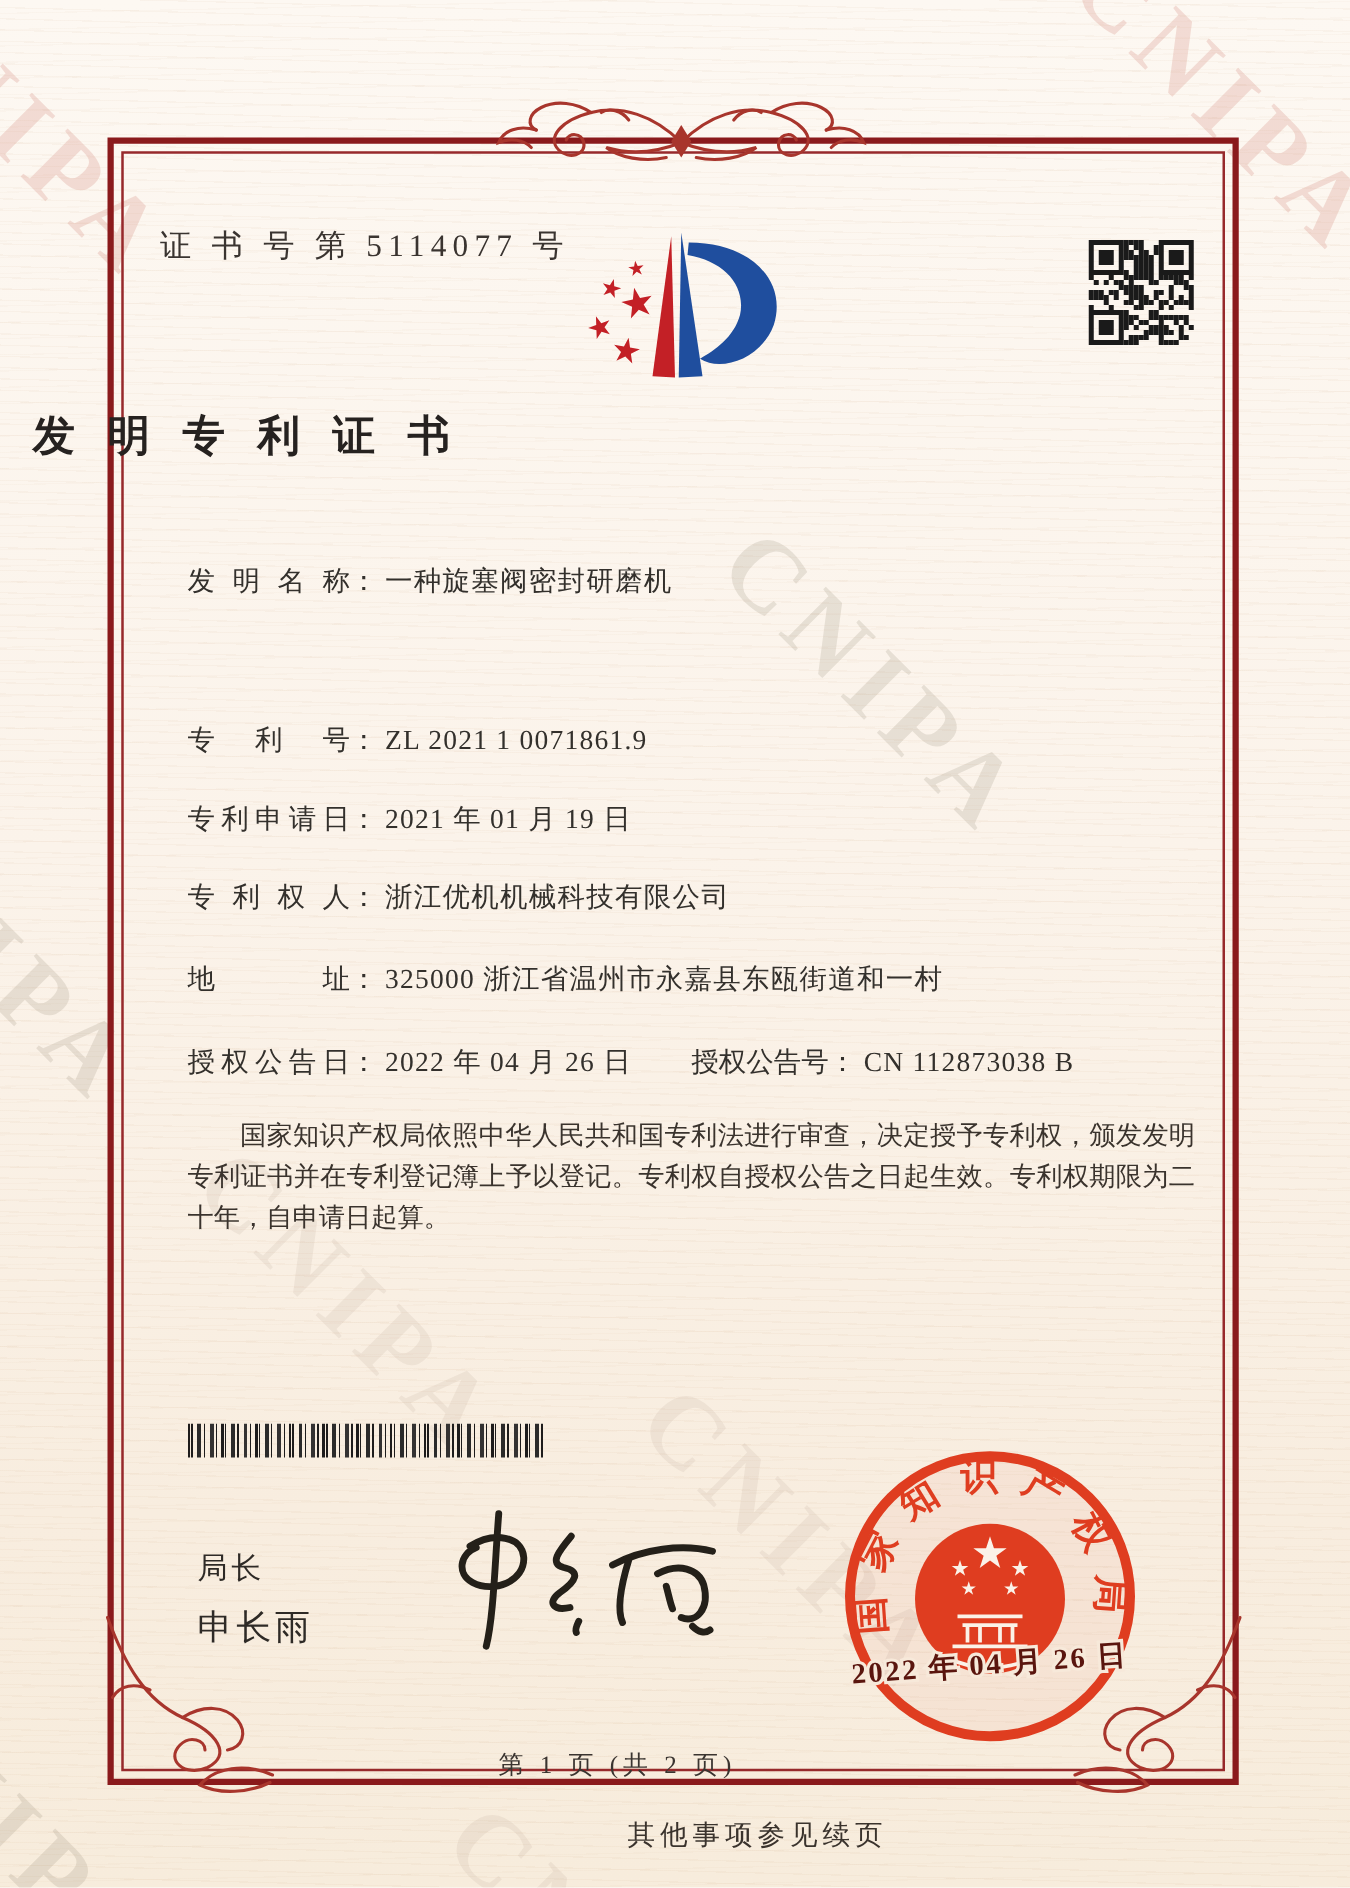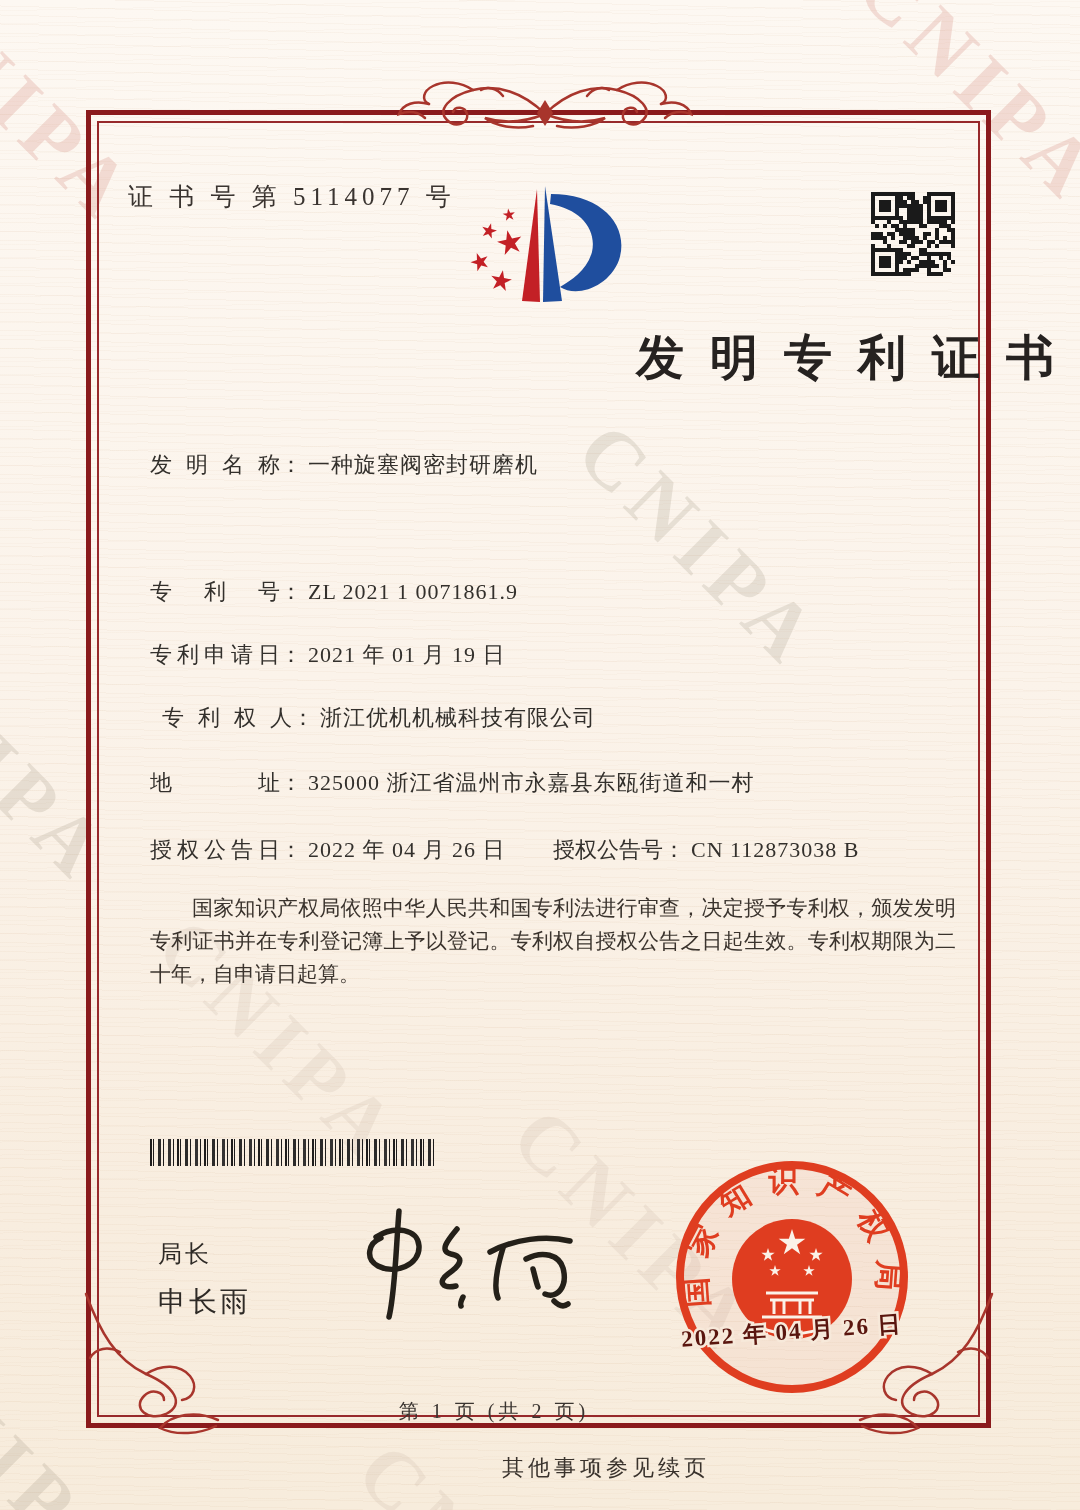--- a/index.html
+++ b/index.html
@@ -19,22 +19,22 @@
   
   .frame-outer{position:absolute;left:86px;top:110px;width:905px;height:1318px;
       border:5px solid #8a1a1c;box-sizing:border-box;}
   .frame-inner{position:absolute;left:97px;top:121px;width:883px;height:1296px;
       border:2px solid #97292b;box-sizing:border-box;}
   .ornament{position:absolute;pointer-events:none;}
   
   .cert-no{position:absolute;left:128px;top:180px;font-size:25px;letter-spacing:5px;color:#3a3430;}
   .logo{position:absolute;left:440px;top:170px;width:220px;height:140px;}
   .qr{position:absolute;left:869px;top:190px;width:88px;height:88px;}
-  .title{position:absolute;left:0;top:326px;width:1080px;text-align:right;
-      font-size:48px;font-weight:700;color:#262220;letter-spacing:26px;text-indent:26px;}
+  .title{position:absolute;left:0;top:326px;width:1080px;text-align:left;
+      font-size:34px;font-weight:700;color:#262220;letter-spacing:26px;text-indent:26px;}
   
   .frow{position:absolute;left:150px;font-size:22px;white-space:nowrap;color:#33302c;}
   .flabel{display:inline-block;width:130px;text-align:justify;text-align-last:justify;vertical-align:top;}
   .flabel2{display:inline-block;vertical-align:top;}
   .colon{display:inline-block;margin-right:6px;}
   .fvalue{letter-spacing:1px;}
   .grant-right{position:absolute;left:403px;top:0;}
   
   .legal{position:absolute;left:150px;top:892px;width:806px;font-size:21px;line-height:33px;
       text-align:justify;color:#3a332d;}
@@ -312,21 +312,21 @@
 
   <div class="frow" style="top:450px;">
     <span class="flabel">发明名称</span><span class="colon">：</span><span class="fvalue">一种旋塞阀密封研磨机</span>
   </div>
   <div class="frow" style="top:577px;">
     <span class="flabel">专利号</span><span class="colon">：</span><span class="fvalue">ZL 2021 1 0071861.9</span>
   </div>
   <div class="frow" style="top:640px;">
     <span class="flabel">专利申请日</span><span class="colon">：</span><span class="fvalue">2021 年 01 月 19 日</span>
   </div>
-  <div class="frow" style="top:703px;margin-left:12px;">
+  <div class="frow" style="top:703px;">
     <span class="flabel">专利权人</span><span class="colon">：</span><span class="fvalue">浙江优机机械科技有限公司</span>
   </div>
   <div class="frow" style="top:768px;">
     <span class="flabel">地址</span><span class="colon">：</span><span class="fvalue">325000 浙江省温州市永嘉县东瓯街道和一村</span>
   </div>
 
   <div class="frow" style="top:835px;">
     <span class="flabel">授权公告日</span><span class="colon">：</span><span class="fvalue">2022 年 04 月 26 日</span>
     <span class="grant-right">
       <span class="flabel2">授权公告号</span><span class="colon">：</span><span class="fvalue">CN 112873038 B</span>

